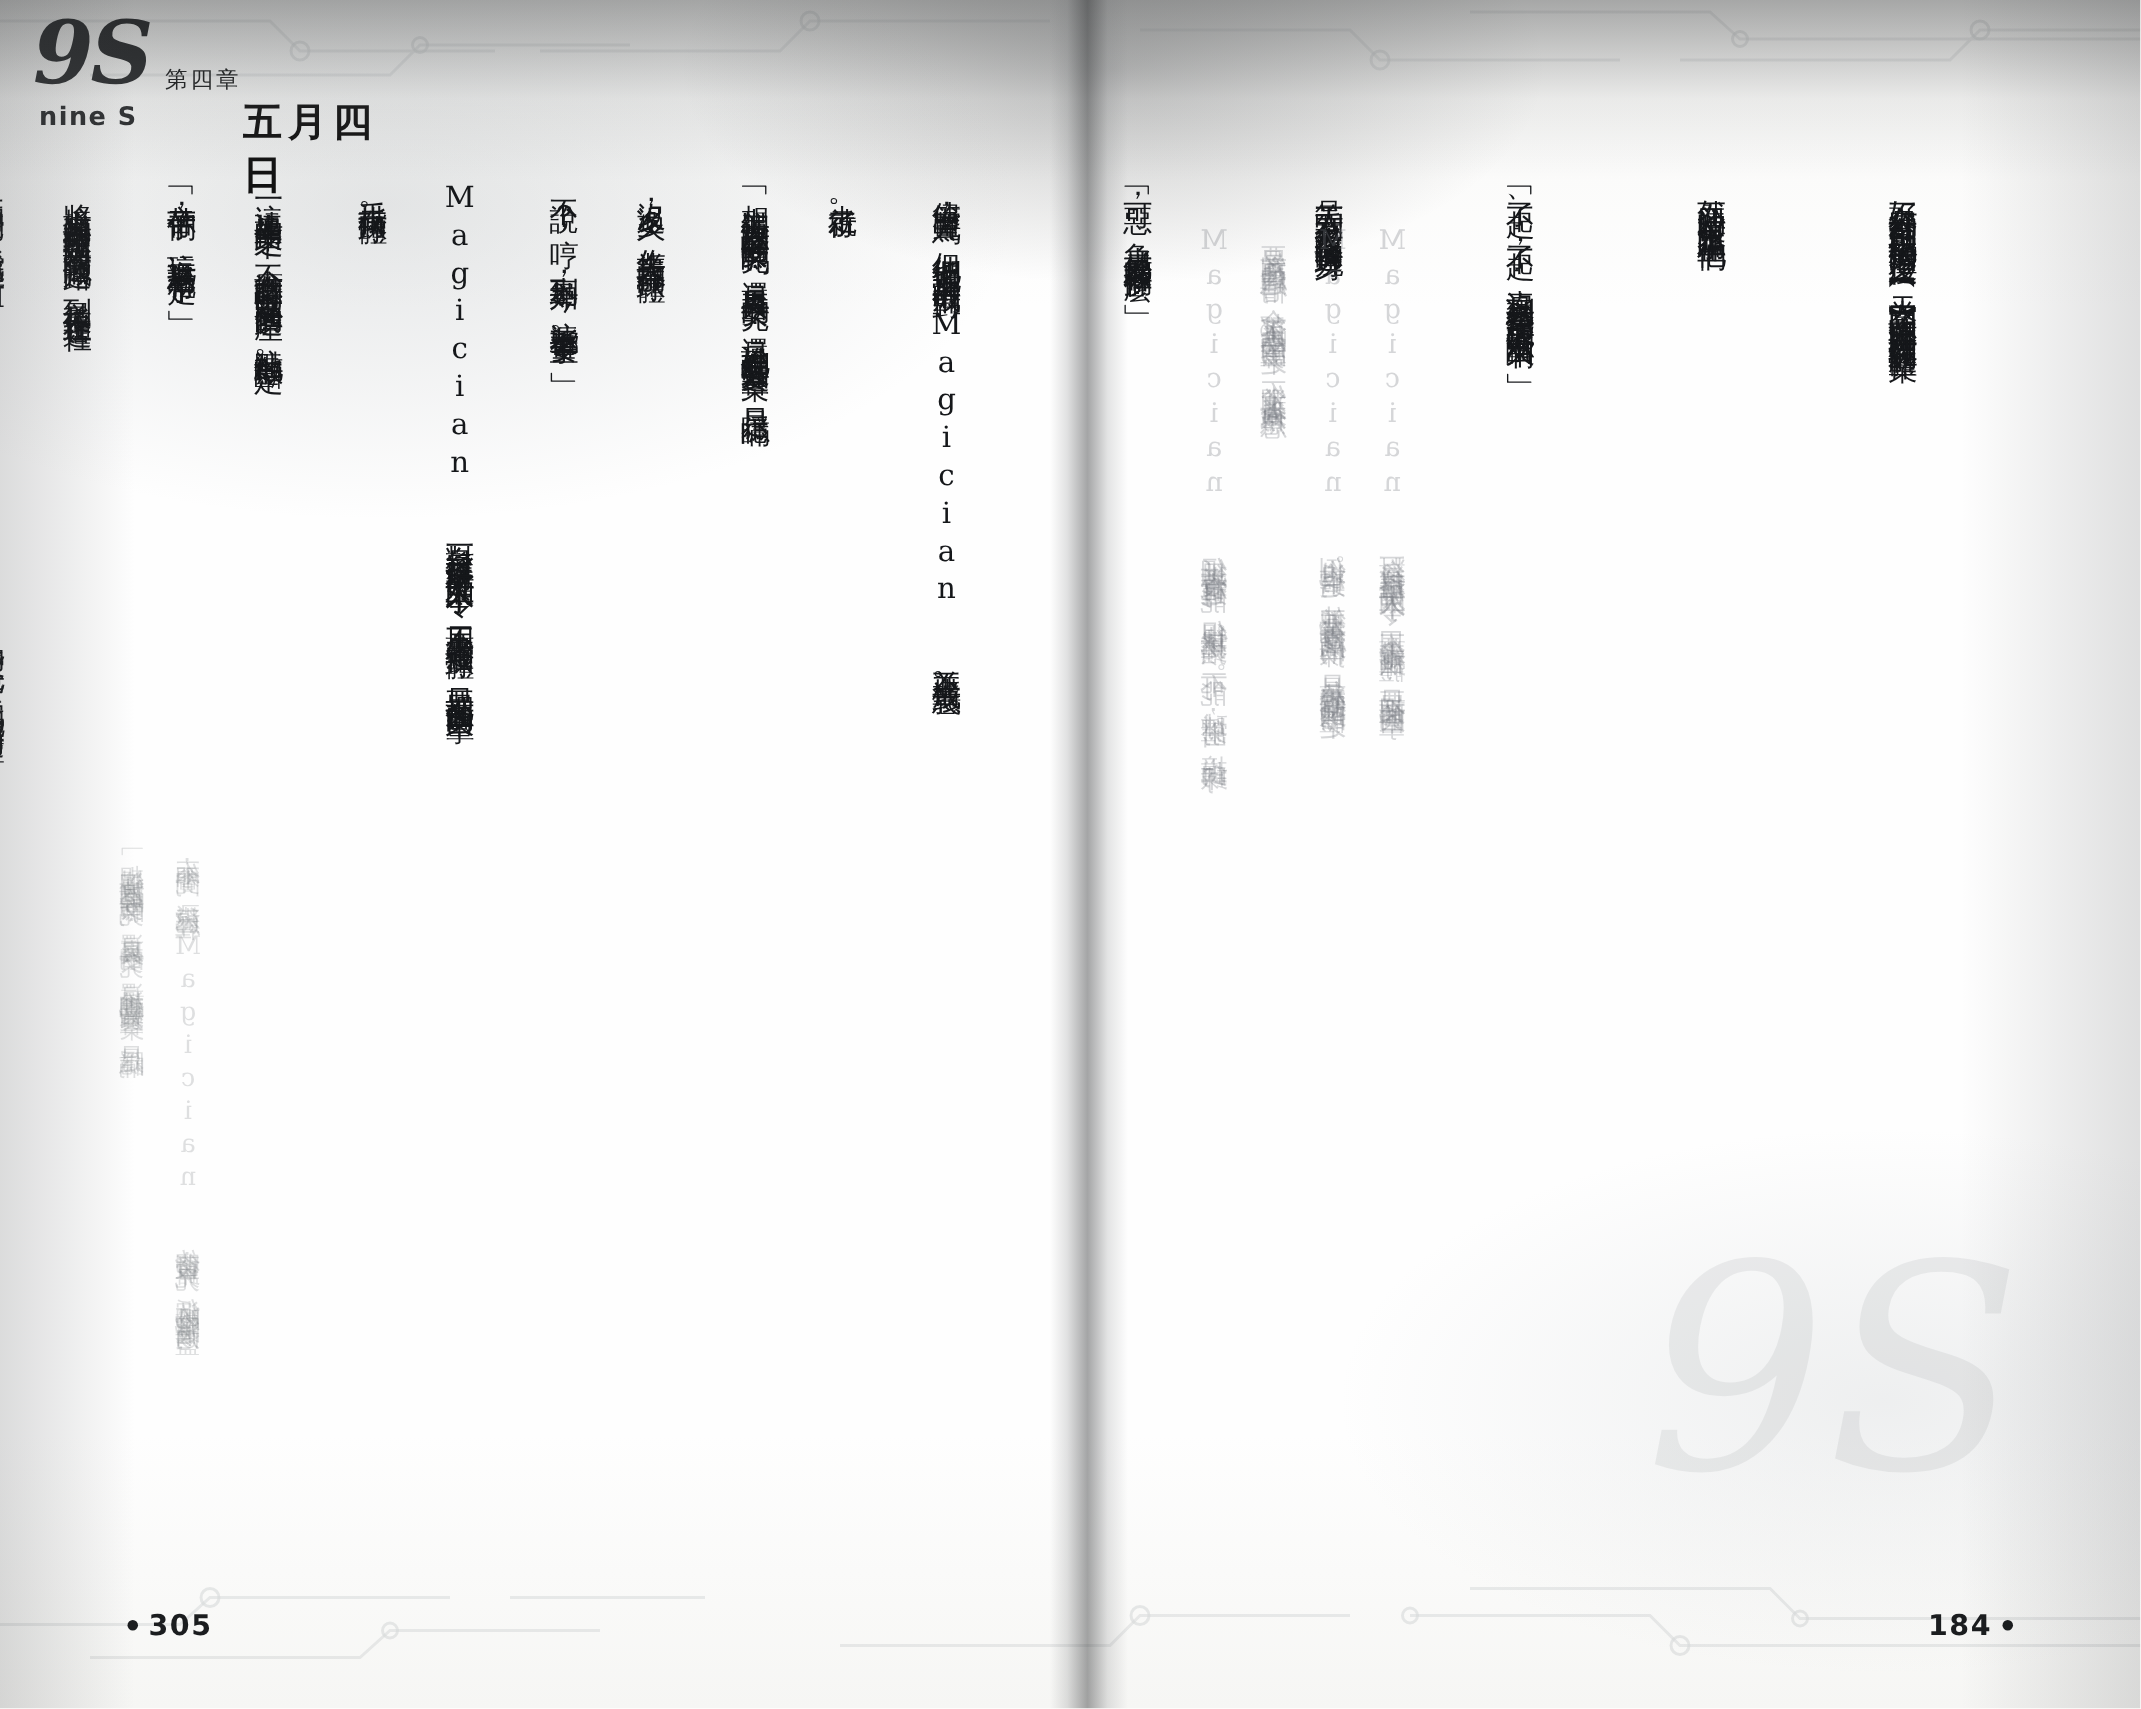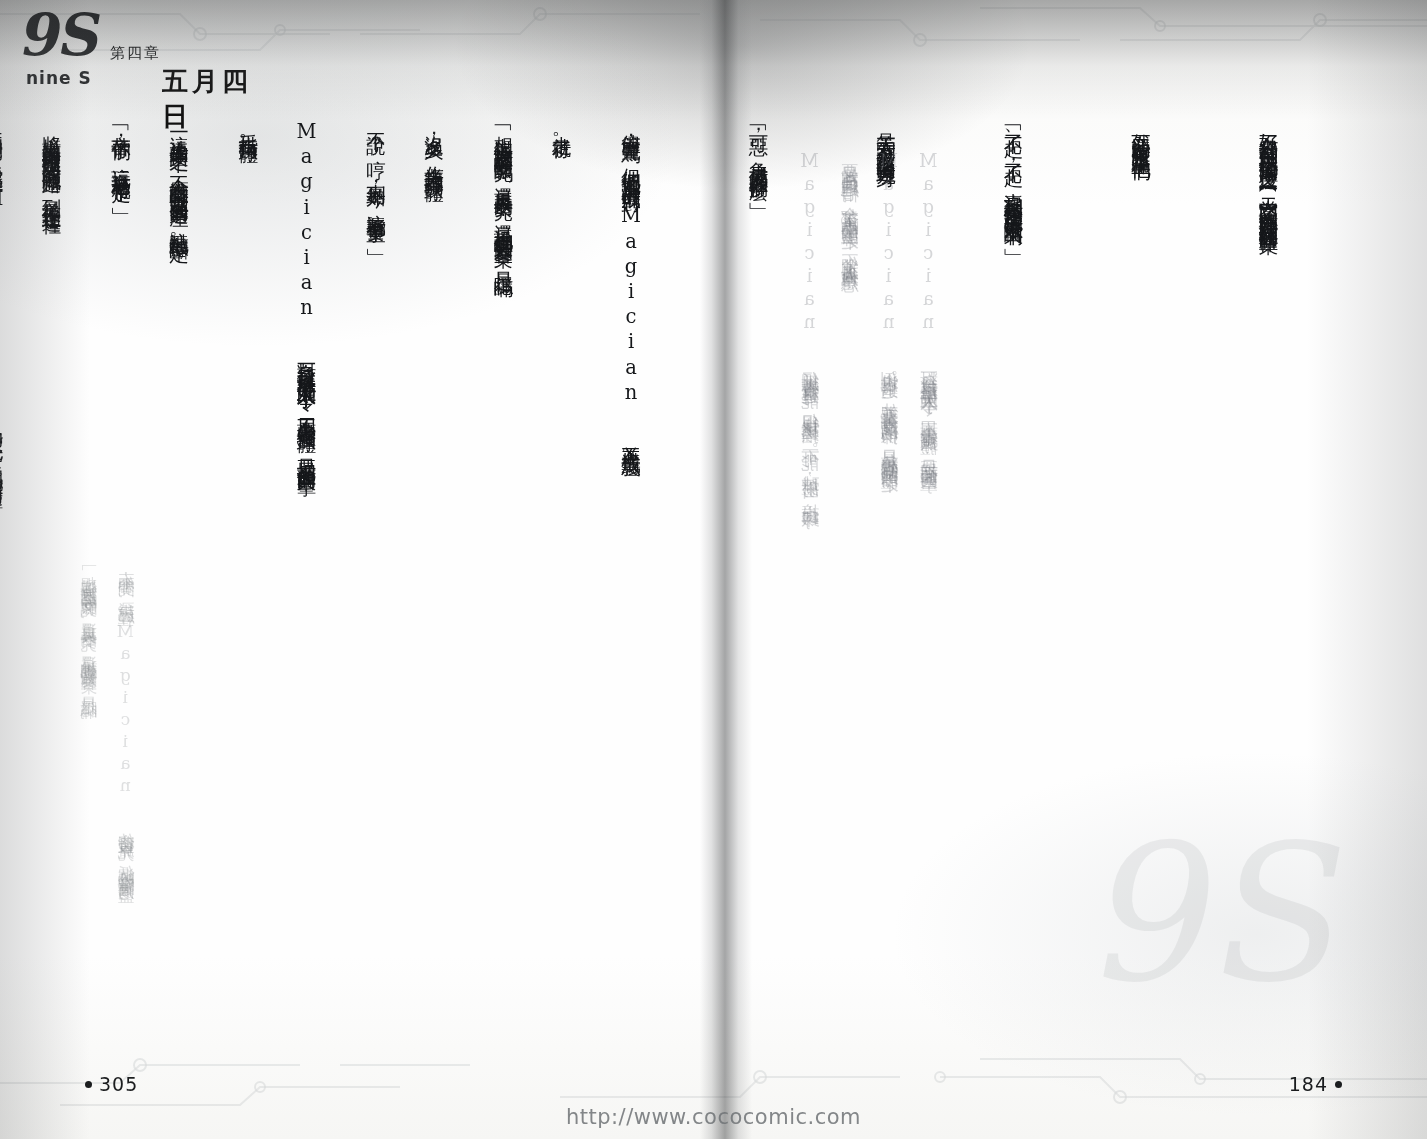--- a/index.html
+++ b/index.html
@@ -150,21 +150,21 @@
     display: block;
     margin-left: 0;
   }
 
   
   .folio {
     position: absolute;
     bottom: 44px;
     font-family: "DejaVu Sans", sans-serif;
     font-size: 19px;
-    font-weight: 400;
+    font-weight: 700;
     color: #1b1d1f;
     letter-spacing: 1px;
   }
   .folio.left { left: 78px; }
   .folio.right { right: 78px; }
   .folio .dot {
     display: inline-block;
     width: 7px; height: 7px;
     border-radius: 50%;
     background: #1b1d1f;
@@ -326,15 +326,14 @@
   <div class="edge-shadow-right"></div>
   <div class="spine"></div>
 
   <div class="folio left">
     <span class="dot"></span><span>305</span>
   </div>
   <div class="folio right">
     <span>184</span><span class="dot"></span>
   </div>
 
-  <div class="watermark">http://www.cococomic.com</div>
 
 </div>
 
 </body></html>

